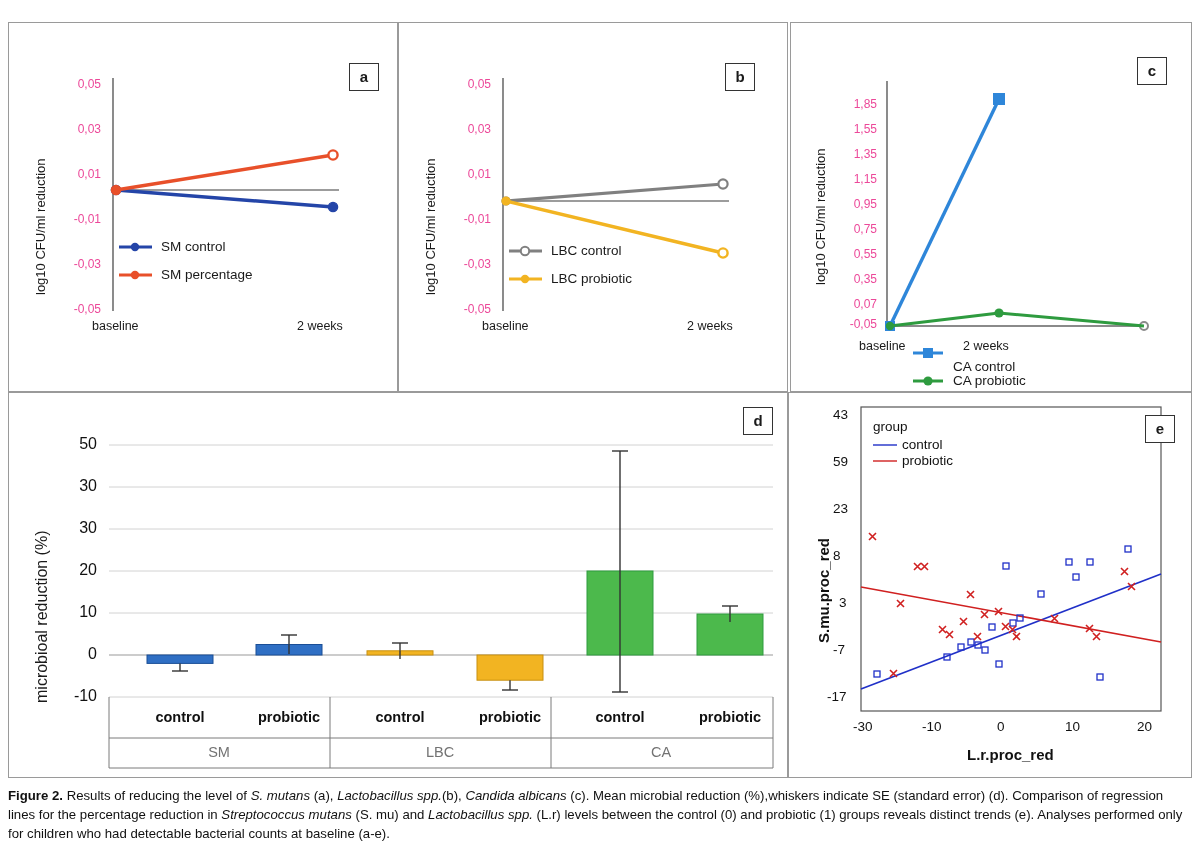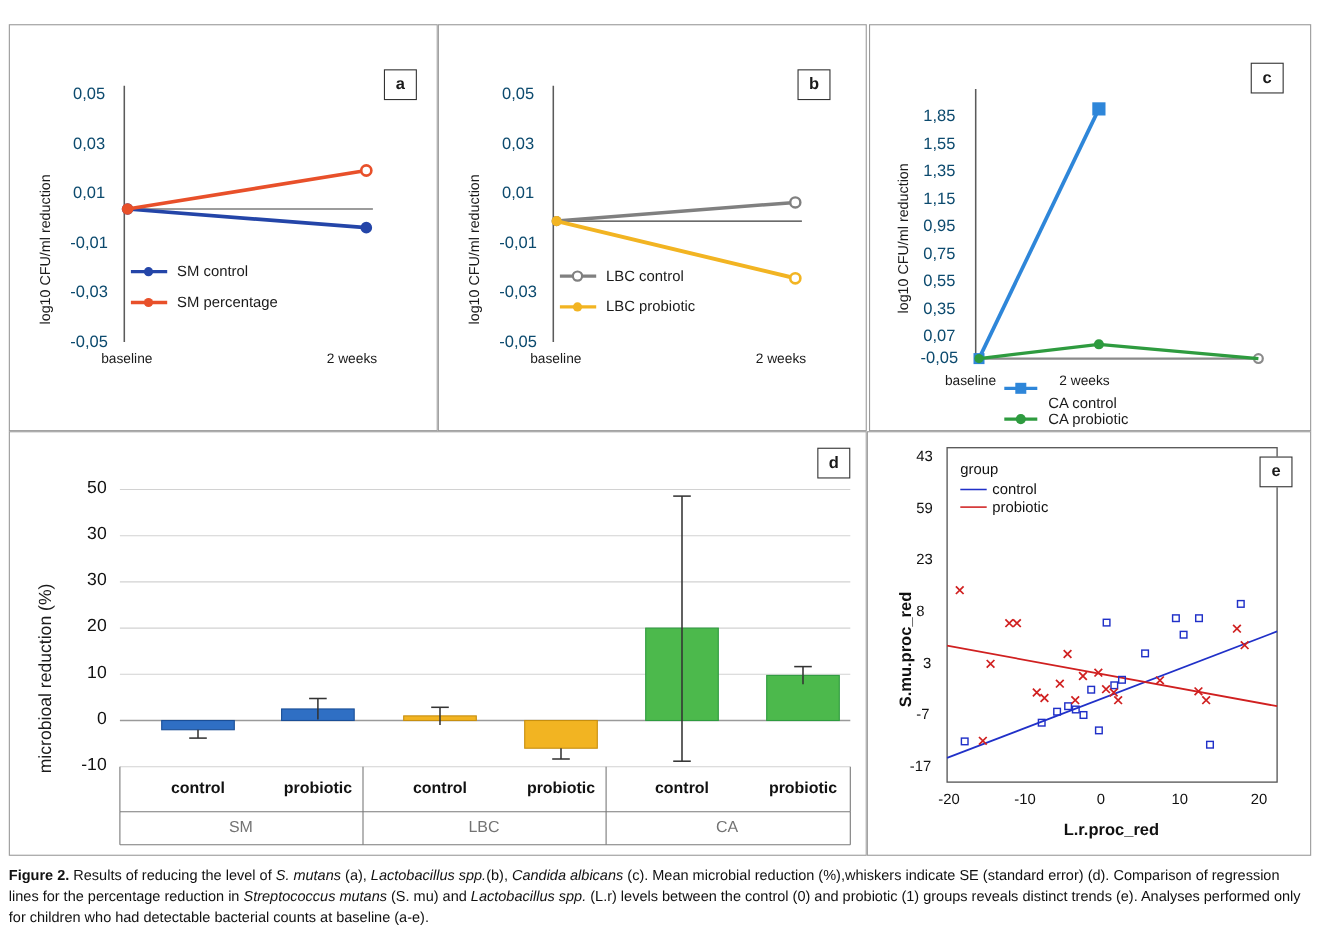--- a/index.html
+++ b/index.html
@@ -14,21 +14,21 @@
   .panel{position:absolute;border:1px solid #9a9a9a;background:#fff;box-sizing:border-box;}
   .panel-tag{
     position:absolute;border:1px solid #333;background:#fff;
     font-weight:bold;font-size:15px;text-align:center;
     width:28px;height:26px;line-height:26px;z-index:5;
   }
   .ylabel{
     position:absolute;transform-origin:0 0;transform:rotate(-90deg);
     font-size:13px;white-space:nowrap;color:#1a1a1a;
   }
-  .tick{position:absolute;font-size:15px;color:#0c4a6e;text-align:center;white-space:nowrap;}
+  .tick{position:absolute;font-size:12px;color:#ec4899;text-align:right;white-space:nowrap;}
   .xtick{position:absolute;font-size:12.5px;color:#1a1a1a;white-space:nowrap;}
   .legend-item{position:absolute;font-size:13.5px;white-space:nowrap;color:#1a1a1a;}
   svg{position:absolute;left:0;top:0;overflow:visible;}
 
   
   .caption{
     position:absolute;left:8px;top:786px;width:1184px;
     font-size:13.2px;line-height:1.45;color:#111;
   }
   .caption b{font-weight:bold;}
@@ -249,21 +249,21 @@
     <div class="e-axislabel" style="left:178px;top:353px;">L.r.proc_red</div>
 
     <div class="e-tick" style="left:44px;top:14px;">43</div>
     <div class="e-tick" style="left:44px;top:61px;">59</div>
     <div class="e-tick" style="left:44px;top:108px;">23</div>
     <div class="e-tick" style="left:44px;top:155px;">8</div>
     <div class="e-tick" style="left:50px;top:202px;">3</div>
     <div class="e-tick" style="left:44px;top:249px;">-7</div>
     <div class="e-tick" style="left:38px;top:296px;">-17</div>
 
-    <div class="e-tick" style="left:64px;top:326px;">-20</div>
+    <div class="e-tick" style="left:64px;top:326px;">-30</div>
     <div class="e-tick" style="left:133px;top:326px;">-10</div>
     <div class="e-tick" style="left:208px;top:326px;">0</div>
     <div class="e-tick" style="left:276px;top:326px;">10</div>
     <div class="e-tick" style="left:348px;top:326px;">20</div>
 
     <svg width="404" height="386">
 
       <rect x="72" y="14" width="300" height="304" fill="none" stroke="#555" stroke-width="1.2"></rect>
 
       <line x1="84" y1="52" x2="108" y2="52" stroke="#2030c8" stroke-width="1.4"></line>

